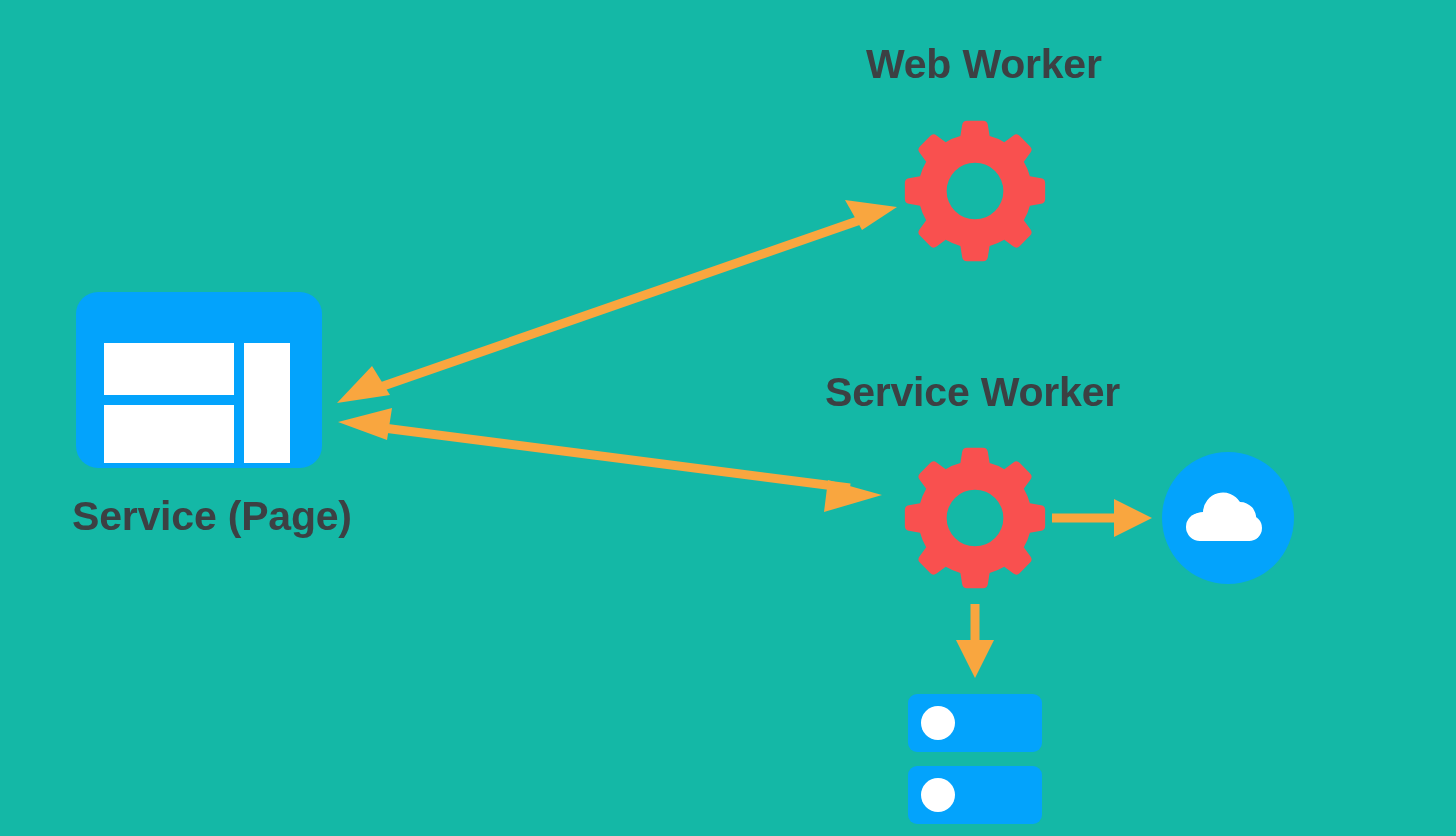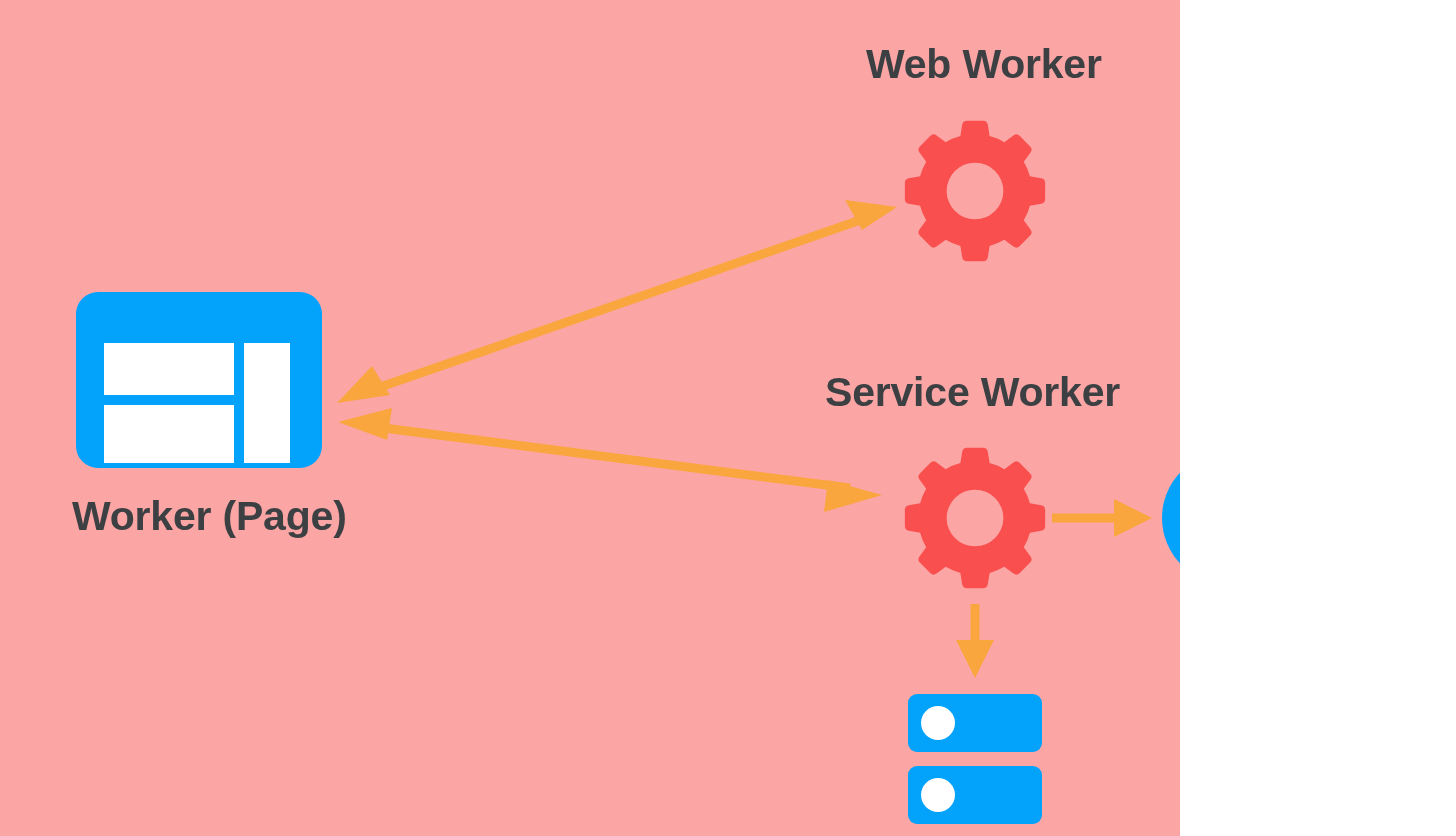--- a/index.html
+++ b/index.html
@@ -7,23 +7,23 @@
     margin: 0;
     padding: 0;
     background: #ffffff;
   }
   body {
     font-family: "Liberation Sans", sans-serif;
     -webkit-font-smoothing: antialiased;
   }
   #diagram-canvas {
     position: relative;
-    width: 1180px;
+    width: 1456px;
     height: 836px;
-    background: #fca5a5;
+    background: #14b8a6;
     overflow: hidden;
   }
   #diagram-svg {
     position: absolute;
     top: 0;
     left: 0;
     width: 1456px;
     height: 836px;
     display: block;
   }
@@ -233,15 +233,15 @@
       <rect x="908" y="766" width="134" height="58" rx="9" ry="9" fill="#03a3fc"></rect>
       <circle cx="938" cy="795" r="17" fill="#ffffff"></circle>
     </g>
 
   </svg>
 
   <div class="node-label" id="label-web-worker">Web Worker</div>
 
   <div class="node-label" id="label-service-worker">Service Worker</div>
 
-  <div class="node-label" id="label-window-page">Worker (Page)</div>
+  <div class="node-label" id="label-window-page">Service (Page)</div>
 
 </div>
 
 </body></html>

